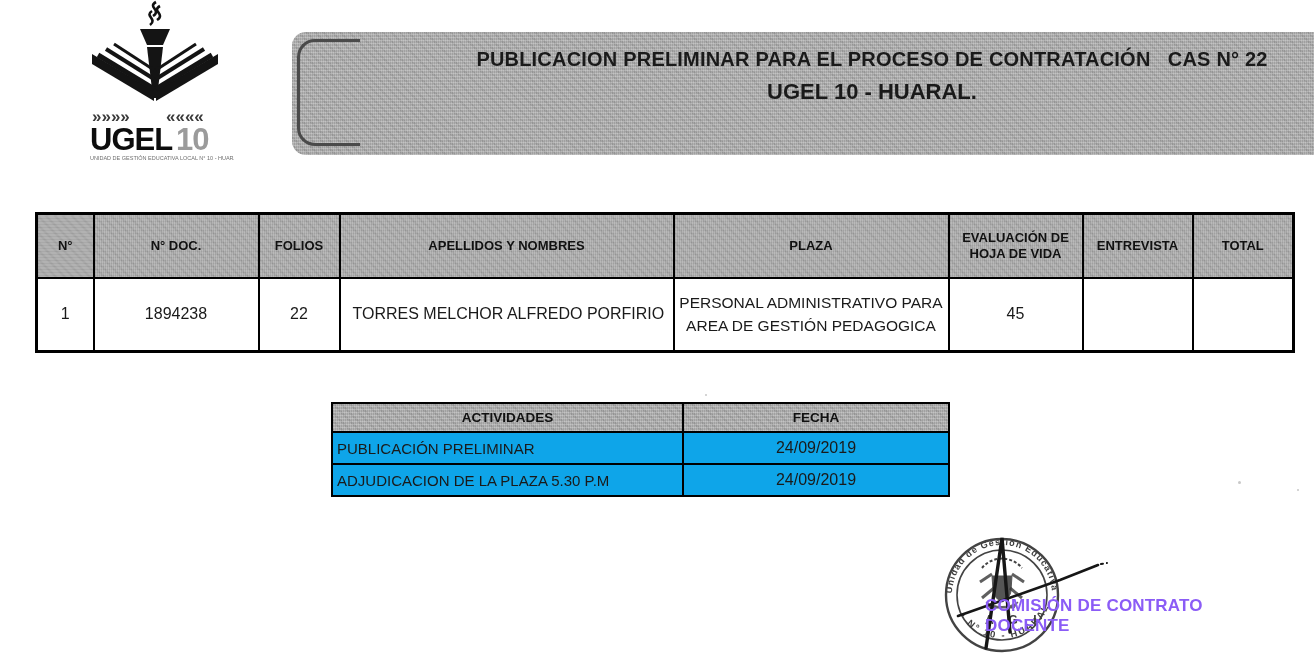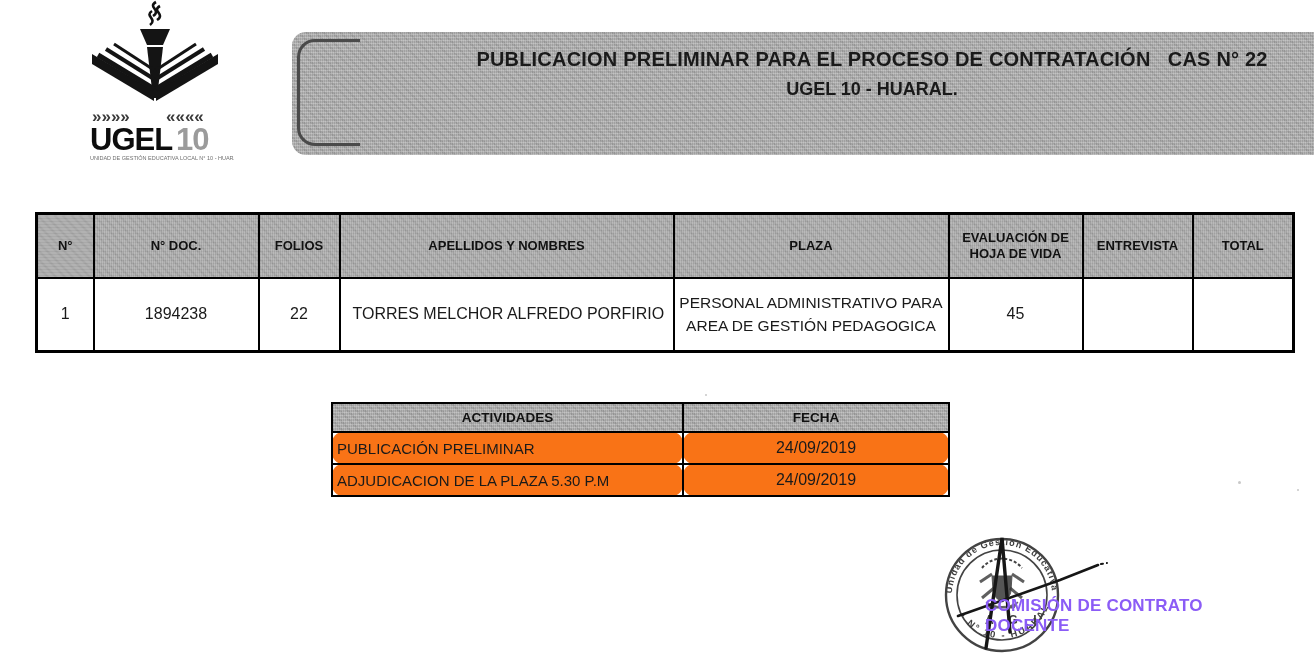--- a/index.html
+++ b/index.html
@@ -27,21 +27,21 @@
     border-radius:14px;
     display:flex; flex-direction:column; align-items:center; justify-content:flex-start;
     padding-top:16px;
   }
   .banner::before {
     content:""; position:absolute; left:5px; top:7px; bottom:9px; width:60px;
     border:3px solid #4a4a4a; border-right:none;
     border-top-left-radius:18px; border-bottom-left-radius:18px;
   }
   .banner-line1 { font-weight:bold; font-size:20px; letter-spacing:.2px; white-space:pre-wrap; }
-  .banner-line2 { font-weight:bold; font-size:18px; margin-top:8px; }
+  .banner-line2 { font-weight:bold; font-size:22px; margin-top:8px; }
 
   
   .section-title {
     position:absolute; left:0; top:166px; width:1314px; text-align:center;
     font-family:"DejaVu Serif", serif; font-weight:900; font-size:28px; letter-spacing:2px;
   }
 
   
   table { border-collapse:collapse; table-layout:fixed; }
   .results-table { position:absolute; left:35px; top:212px; width:1257px; border:3px solid #000; }
@@ -51,21 +51,21 @@
     line-height:1.25; padding:2px 3px; color:#111;
   }
   .results-table td { height:74px; background:#fff; font-size:16px; text-align:center; vertical-align:middle; }
   .results-table td.cell-nombres { text-align:left; padding-left:12px; font-size:16px; }
   .results-table td.cell-plaza { font-size:15.5px; line-height:1.5; padding:0 2px;margin-top:8px; }
 
   
   .schedule-table { position:absolute; left:331px; top:402px; width:617px; border:2px solid #000; }
   .schedule-table th, .schedule-table td { border:2px solid #000; }
   .schedule-table th { height:29px; font-size:13.5px; font-weight:bold; text-align:center; vertical-align:middle; color:#111; }
-  .schedule-table td { height:32px; background:#f97316; vertical-align:middle;border-radius:11px; }
+  .schedule-table td { height:32px; background:#0ea5e9; vertical-align:middle; }
   .schedule-table td.cell-actividad { text-align:left; padding-left:4px; font-size:15px; }
   .schedule-table td.cell-fecha { text-align:center; font-size:16px; }
 
   
   .stamp-wrap { position:absolute; left:928px; top:524px; width:210px; height:138px; }
   .stamp-svg { position:absolute; left:0; top:0; }
   .commission-label {
     position:absolute; left:985px; top:596px; width:290px;
     font-weight:bold; font-size:17px; letter-spacing:.2px; color:#8b5cf6;
   }

